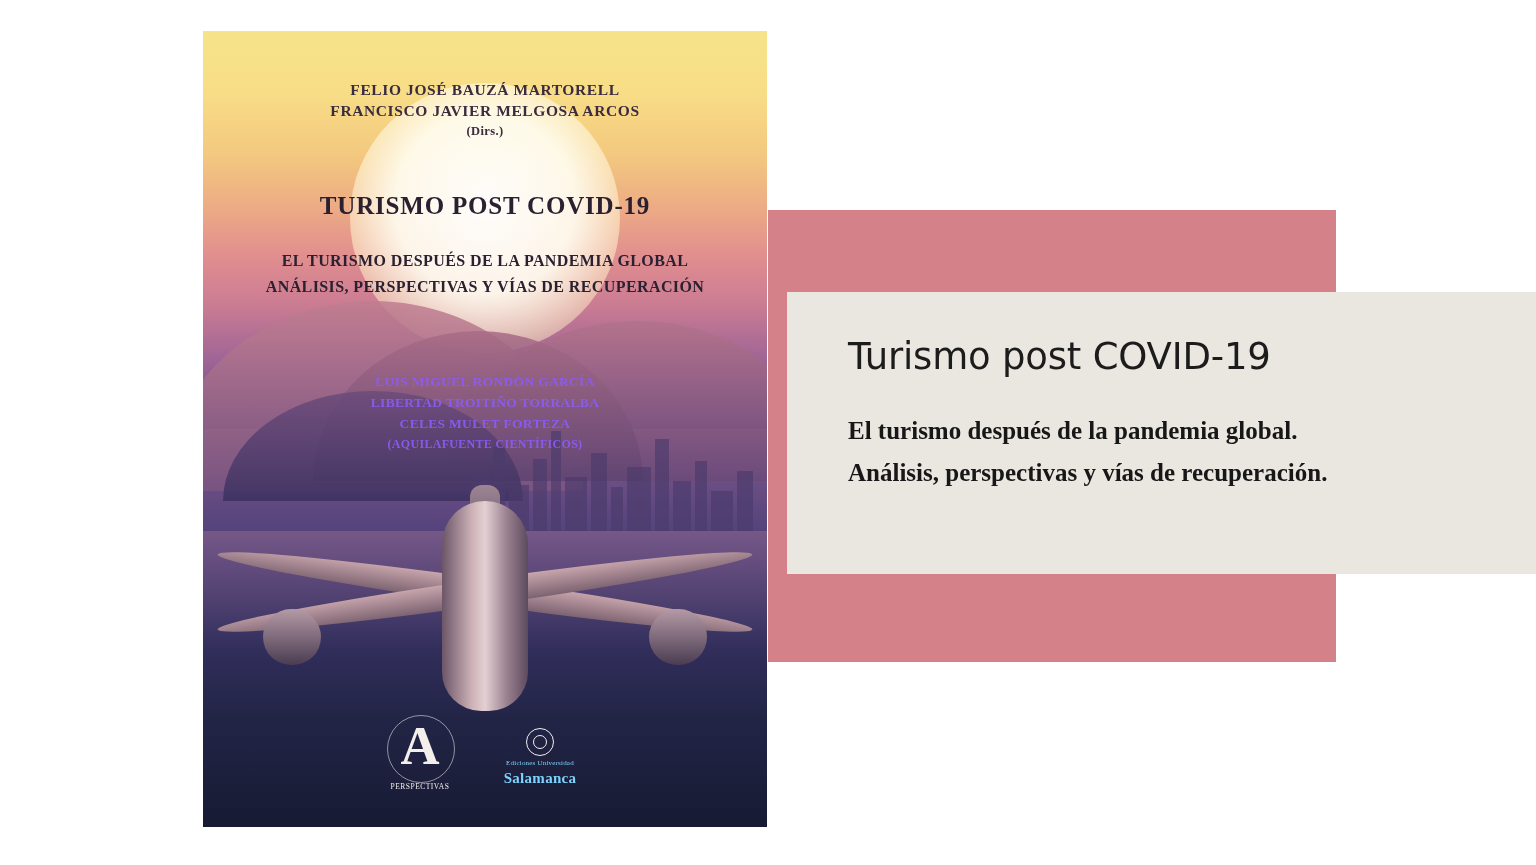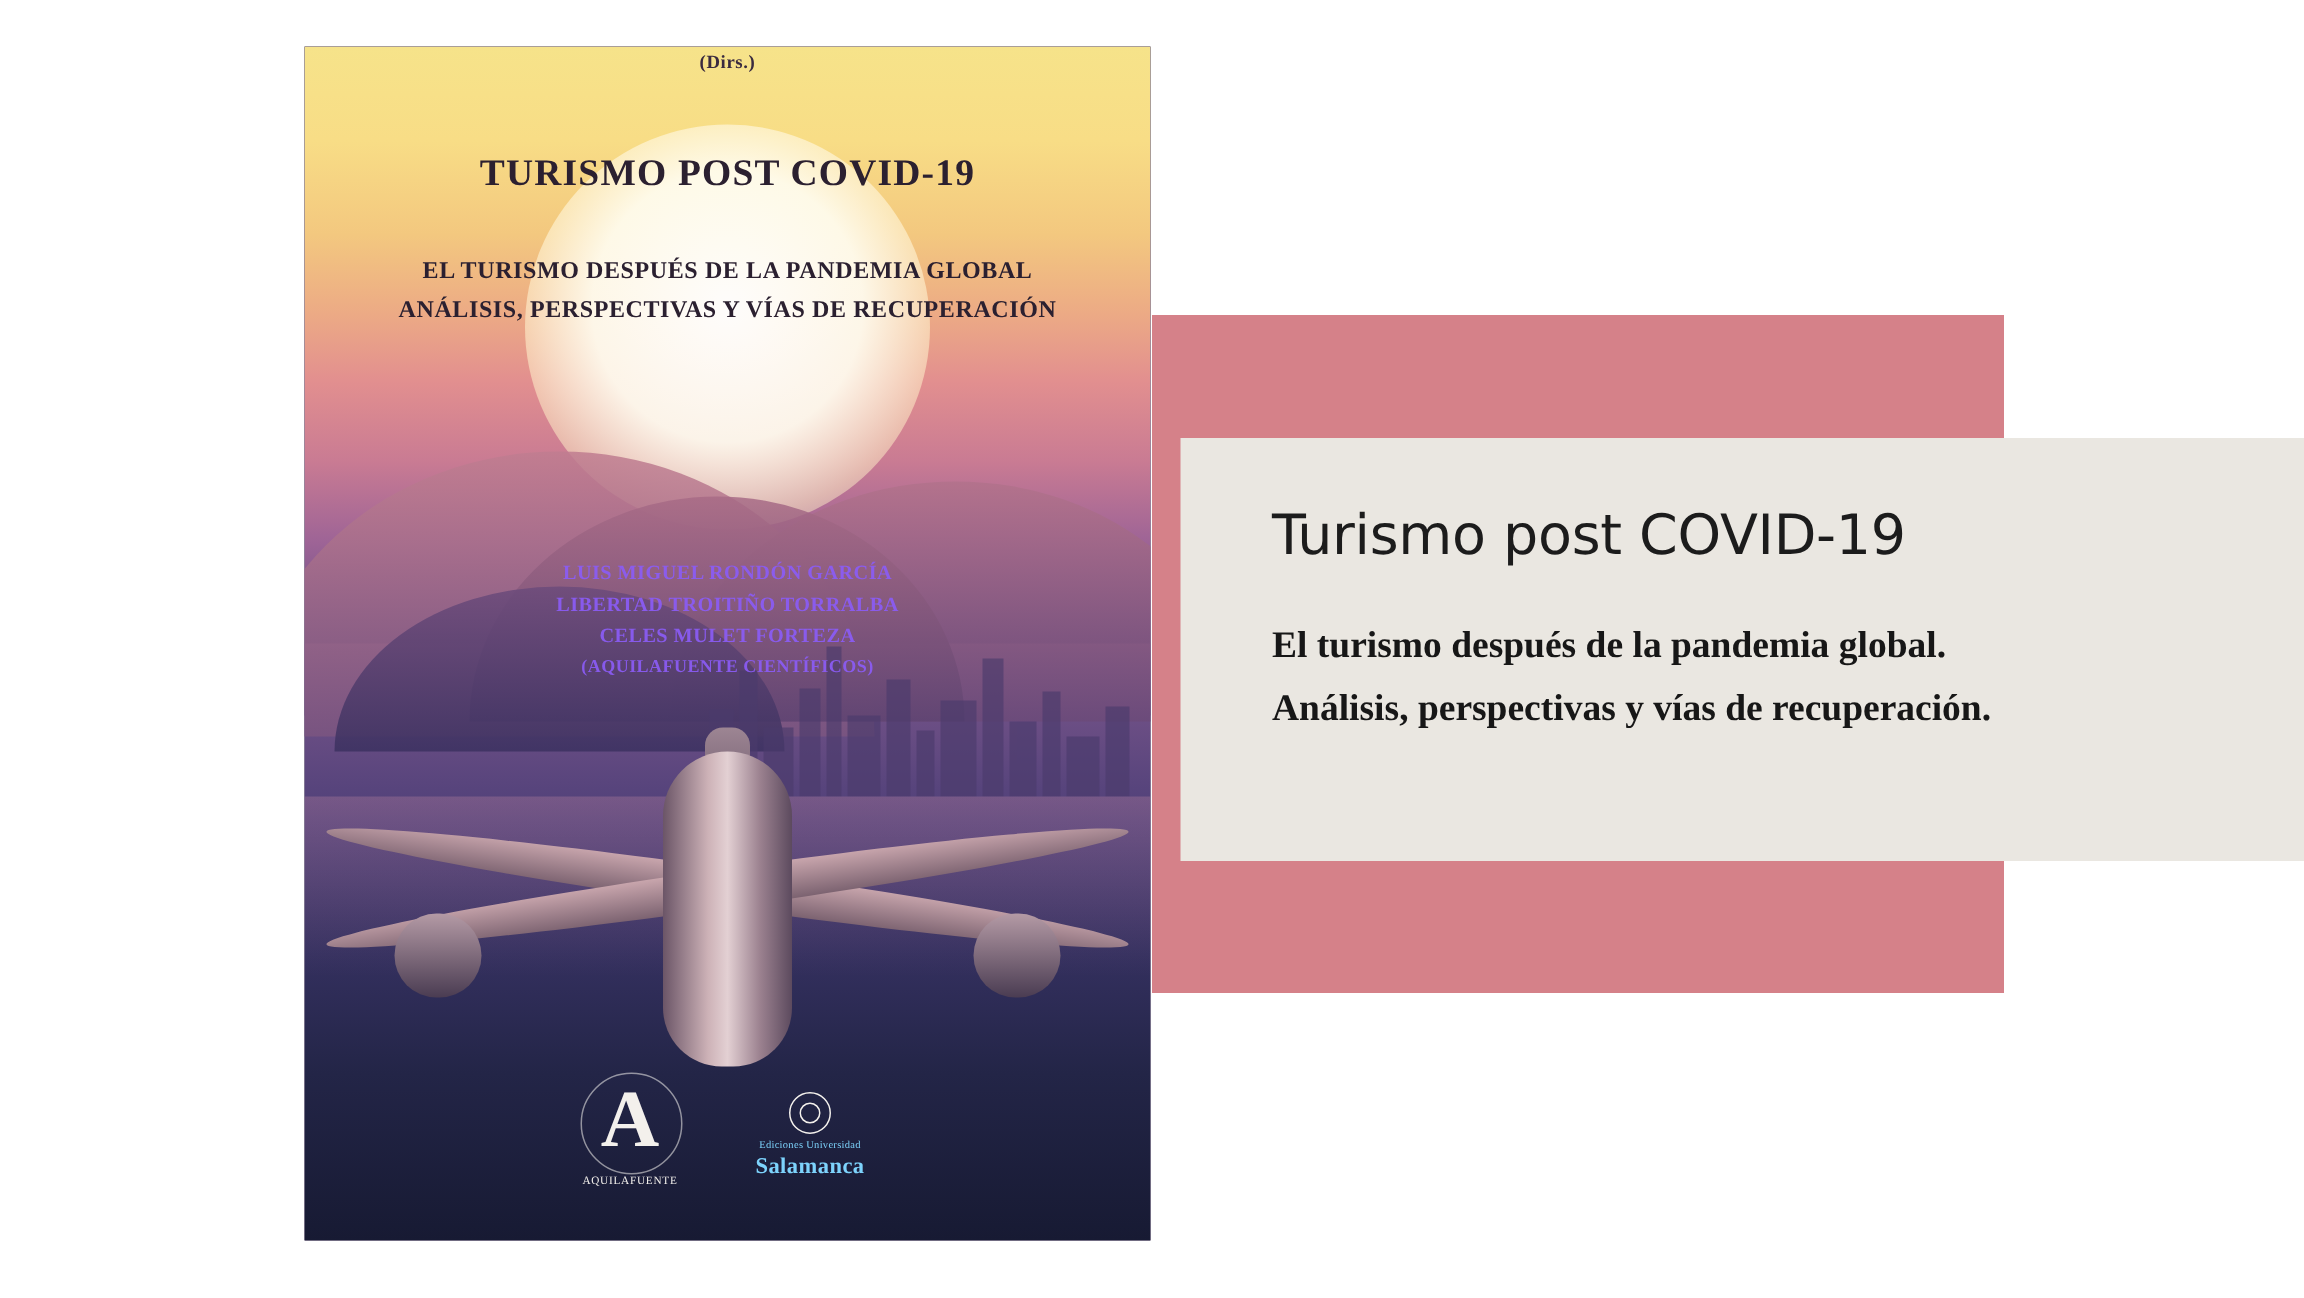--- a/index.html
+++ b/index.html
@@ -200,21 +200,21 @@
     font-weight: bold;
   }
   .cv-title {
     margin-top: 53px;
     font-size: 25px;
     font-weight: bold;
     letter-spacing: 0.8px;
     color: #2b2030;
   }
   .cv-sub1 {
-    margin-top: 38px;
+    margin-top: 28px;
     font-size: 16px;
     font-weight: bold;
     letter-spacing: 0.4px;
     line-height: 26px;
     color: #2b2030;
   }
   .cv-coords {
     position: absolute;
     left: 0; right: 0;
     top: 340px;
@@ -381,40 +381,44 @@
   <div class="plane">
     <div class="wing l"></div>
     <div class="wing r"></div>
     <div class="engine l"></div>
     <div class="engine r"></div>
     <div class="tail"></div>
     <div class="body"></div>
   </div>
 
   <div class="cover-text">
+    <div class="cv-authors">
+      <div>FELIO JOSÉ BAUZÁ MARTORELL</div>
+      <div>FRANCISCO JAVIER MELGOSA ARCOS</div>
+    </div>
     <div class="cv-dirs">(Dirs.)</div>
     <div class="cv-title">TURISMO POST COVID-19</div>
     <div class="cv-sub1">
       <div>EL TURISMO DESPUÉS DE LA PANDEMIA GLOBAL</div>
       <div>ANÁLISIS, PERSPECTIVAS Y VÍAS DE RECUPERACIÓN</div>
     </div>
   </div>
 
   <div class="cv-coords">
     <div>LUIS MIGUEL RONDÓN GARCÍA</div>
     <div>LIBERTAD TROITIÑO TORRALBA</div>
     <div>CELES MULET FORTEZA</div>
     <div class="small">(AQUILAFUENTE CIENTÍFICOS)</div>
   </div>
 
   <div class="logos">
     <div class="logo-a">
       <div class="ring"></div>
       <div class="glyph">A</div>
-      <div class="cap">AQUILAFUENTE</div>
+      <div class="cap">PERSPECTIVAS</div>
     </div>
     <div class="logo-usal">
       <div class="seal"></div>
       <div class="l1">Ediciones Universidad</div>
       <div class="l2">Salamanca</div>
     </div>
   </div>
 </div>
 
 <div class="accent-block"></div>

